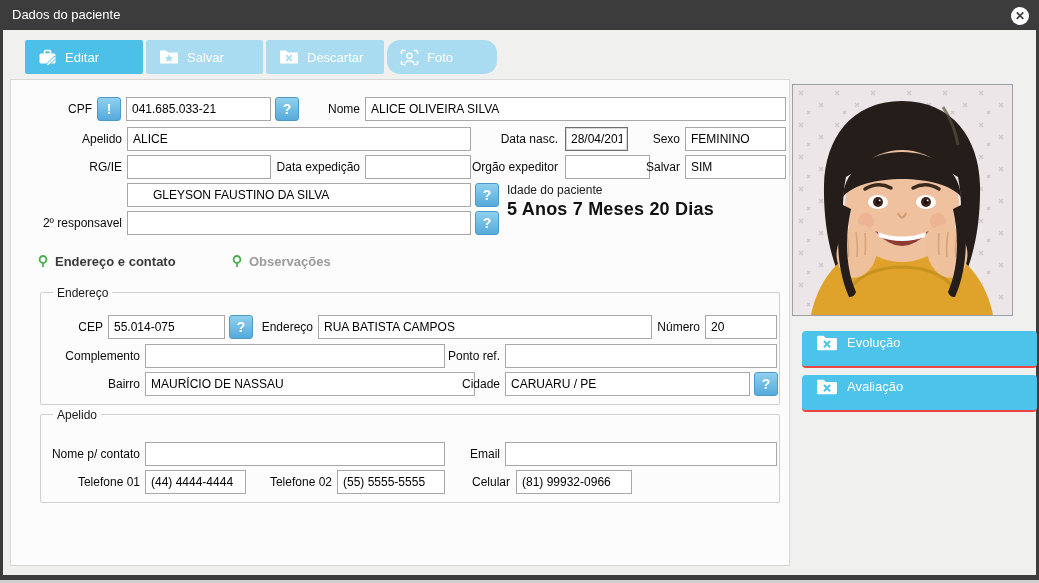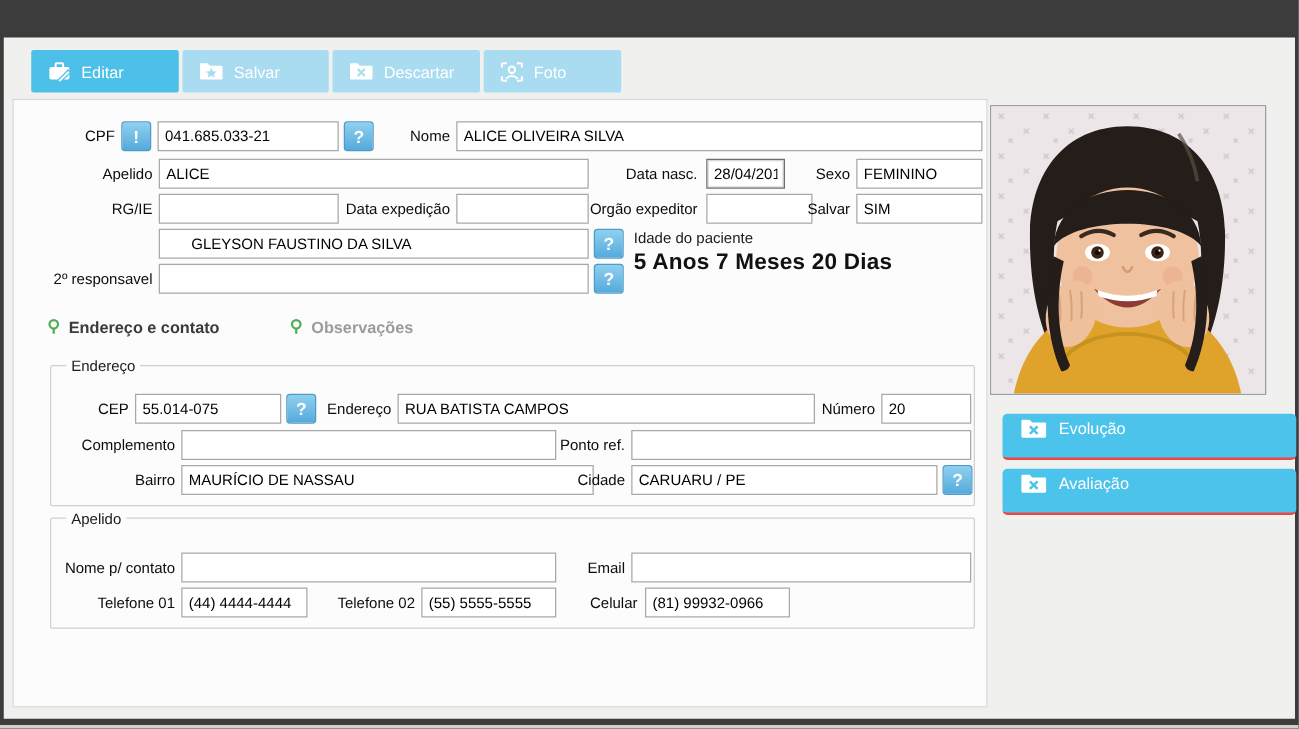--- a/index.html
+++ b/index.html
@@ -27,20 +27,24 @@
   .legend{position:absolute;font-size:12px;color:#1a1a1a;background:#fcfcfc;padding:0 4px;}
   .photo{position:absolute;left:792px;top:84px;width:219px;height:230px;border:1px solid #9aa0a6;box-sizing:content-box;background:#ece6e9;}
   .sidebtn{position:absolute;left:802px;width:235px;height:37px;background:#4cc3ea;border:none;border-bottom:2px solid #ef4444;border-radius:4px;display:flex;align-items:center;gap:9px;padding:0 0 12px 14px;color:#fff;font-size:13px;font-family:"Liberation Sans",sans-serif;cursor:pointer;}
   .ico{flex:0 0 auto;display:block;}
 </style>
 </head>
 <body>
 
 <div id="app">
 
+  <div class="titlebar">
+    <span class="t">Dados do paciente</span>
+    <button class="closebtn"><span>✕</span></button>
+  </div>
 
   <div class="content"></div>
   <div class="bottomline"></div>
 
   <button class="tbtn active" style="left:25px;width:118px;">
     <svg class="ico" width="19" height="17" viewBox="0 0 19 17">
         <rect x="6.5" y="1.5" width="6" height="4" rx="1" fill="none" stroke="#fff" stroke-width="1.6"></rect>
         <rect x="1.5" y="4.5" width="16" height="10" rx="1.5" fill="#fff"></rect>
         <path d="M8,15.5 L16.5,7 L18.5,9 L10,17 Z" fill="#fff" stroke="#4cc0e8" stroke-width="1"></path>
       </svg>
@@ -53,21 +57,21 @@
       </svg>
     <span>Salvar</span>
   </button>
   <button class="tbtn pale" style="left:266px;width:118px;">
     <svg class="ico" width="20" height="16" viewBox="0 0 20 16">
         <path d="M1,2.5 C1,1.9 1.4,1.5 2,1.5 L7,1.5 L9,3.5 L18,3.5 C18.6,3.5 19,3.9 19,4.5 L19,13.5 C19,14.1 18.6,14.5 18,14.5 L2,14.5 C1.4,14.5 1,14.1 1,13.5 Z" fill="#fff"></path>
         <path d="M7.2,6.2 L12.8,11.8 M12.8,6.2 L7.2,11.8" stroke="#a9dcf0" stroke-width="1.8"></path>
       </svg>
     <span>Descartar</span>
   </button>
-  <button class="tbtn pale" style="left:387px;width:110px;">
+  <button class="tbtn pale" style="left:387px;width:110px;border-radius:13px;">
     <svg class="ico" width="19" height="17" viewBox="0 0 19 17">
         <path d="M1.5,5 L1.5,2.5 C1.5,1.9 1.9,1.5 2.5,1.5 L5.5,1.5 M13.5,1.5 L16.5,1.5 C17.1,1.5 17.5,1.9 17.5,2.5 L17.5,5 M17.5,12 L17.5,14.5 C17.5,15.1 17.1,15.5 16.5,15.5 L13.5,15.5 M5.5,15.5 L2.5,15.5 C1.9,15.5 1.5,15.1 1.5,14.5 L1.5,12" fill="none" stroke="#fff" stroke-width="1.6"></path>
         <circle cx="9.5" cy="6.8" r="2.6" fill="none" stroke="#fff" stroke-width="1.5"></circle>
         <path d="M4.8,14 Q9.5,9.6 14.2,14" fill="none" stroke="#fff" stroke-width="1.5"></path>
       </svg>
     <span>Foto</span>
   </button>
 
   <div class="panel"></div>
 

